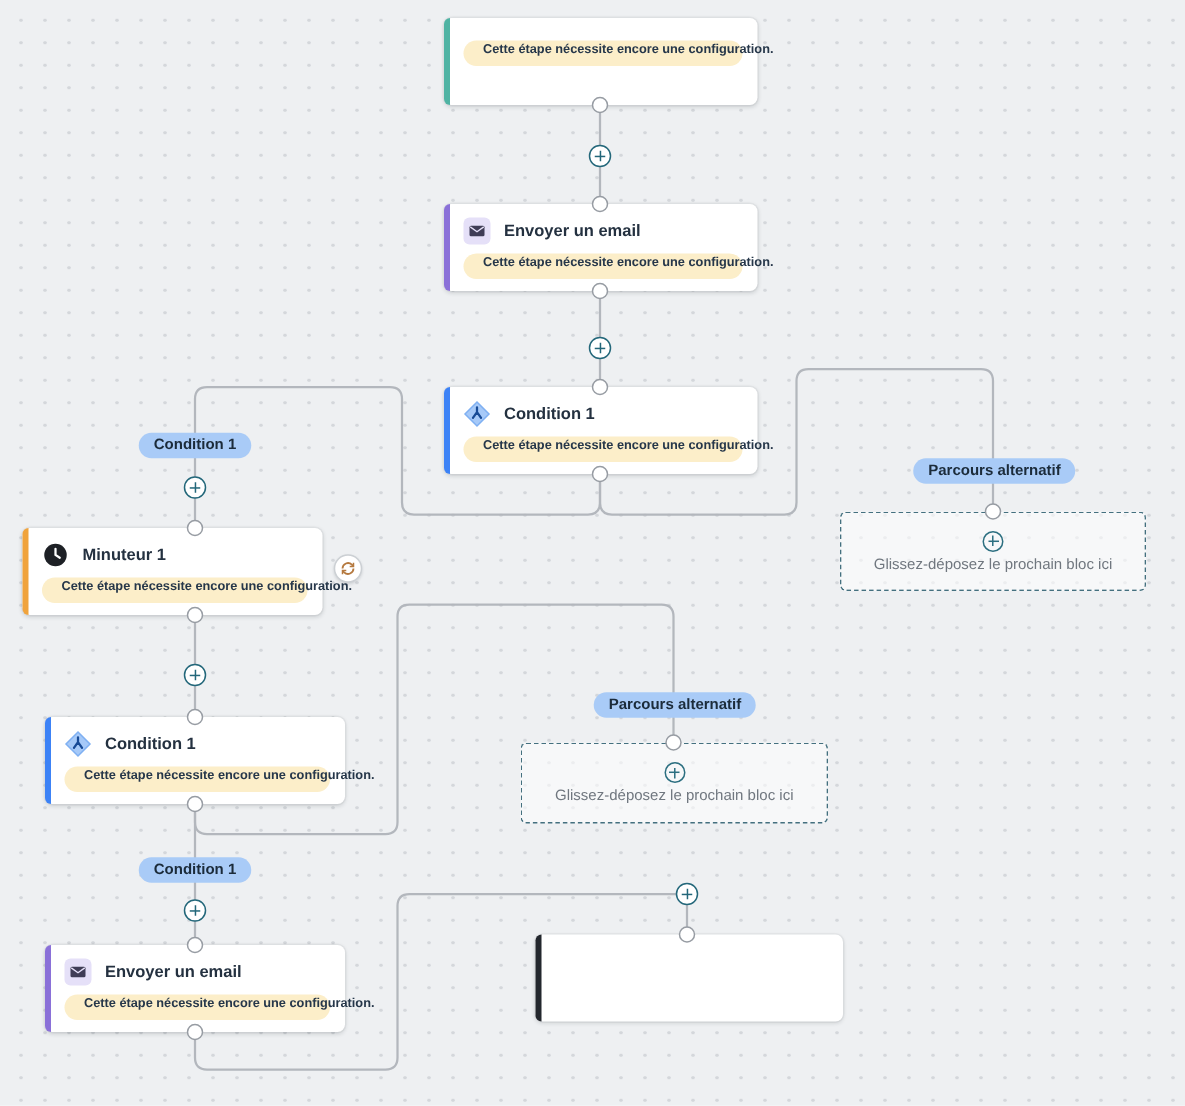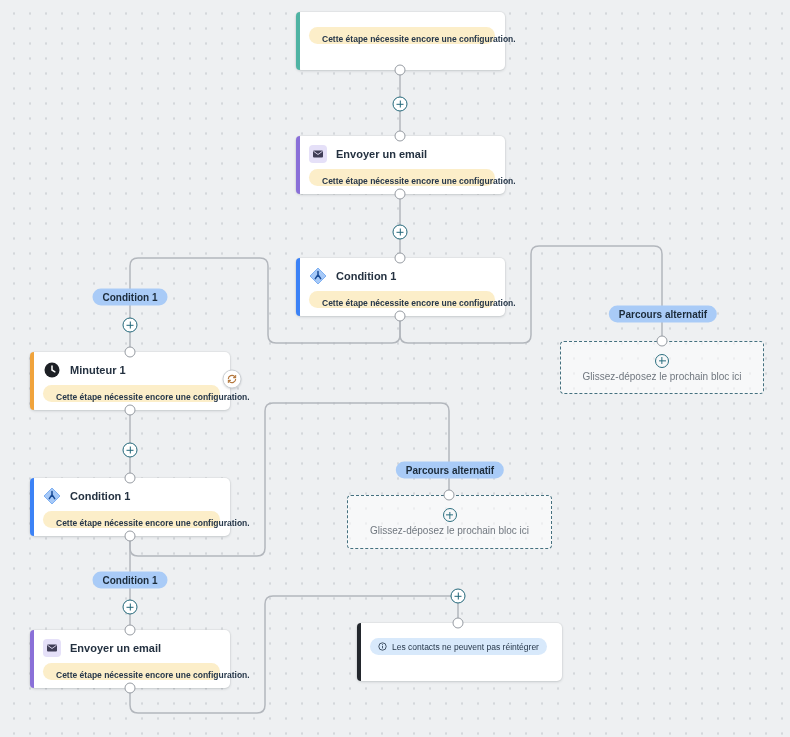--- a/index.html
+++ b/index.html
@@ -26,21 +26,21 @@
   .nicon{width:18px;height:18px;border-radius:4px;display:flex;align-items:center;justify-content:center;flex:0 0 auto;}
   .nicon.start{background:#4fb3a3;}
   .nicon.email{background:#e5e0f8;}
   .nicon.cond{background:transparent;}
   .nicon.timer{background:transparent;}
   .nicon.exit{background:#e8eaed;}
   .node-title{font-size:11px;font-weight:700;color:#243140;white-space:nowrap;}
   .spacer{flex:1;}
   .warning{
     margin-top:6px;height:17px;box-sizing:border-box;background:#fceec9;border-radius:9px;
-    display:flex;align-items:flex-end;gap:5px;padding:0 8px;
+    display:flex;align-items:flex-start;gap:5px;padding:0 8px;
     font-size:8.5px;font-weight:700;color:#26374a;white-space:nowrap;
   }
   .info-badge{
     margin-top:6px;height:17px;box-sizing:border-box;background:#d8e9fb;border-radius:9px;
     display:flex;align-items:center;gap:5px;padding:0 8px;width:fit-content;
     font-size:8.5px;font-weight:400;color:#26374a;white-space:nowrap;
   }
   .pill{
     position:absolute;transform:translate(-50%,-50%);background:#a9cbf7;color:#1b2b3a;
     font-size:10px;font-weight:700;padding:3px 10px;border-radius:99px;white-space:nowrap;
@@ -150,21 +150,21 @@
     <div class="warning">
       <svg viewBox="0 0 12 12" width="9" height="9">
           <path d="M6 1.2 11 10.5H1z" fill="none" stroke="#26374a" stroke-width="1.1" stroke-linejoin="round"></path>
           <rect x="5.5" y="4.2" width="1" height="3" fill="#26374a"></rect>
           <rect x="5.5" y="8" width="1" height="1.1" fill="#26374a"></rect>
         </svg>
       <span>Cette étape nécessite encore une configuration.</span>
     </div>
   </div>
 
-  <div class="node" style="left:30px;top:352px;width:200px;--accent:#f0a33c;">
+  <div class="node" style="left:15px;top:352px;width:200px;--accent:#f0a33c;">
     <div class="node-head">
       <span class="nicon timer">
         <svg viewBox="0 0 24 24" width="18" height="18">
             <circle cx="12" cy="12" r="10" fill="#1d2025"></circle>
             <path d="M12 6.5V12l3.8 2.4" stroke="#fff" stroke-width="2" fill="none" stroke-linecap="round"></path>
           </svg>
       </span>
       <span class="node-title">Minuteur 1</span>
     </div>
     <div class="warning">
@@ -220,28 +220,20 @@
       <svg viewBox="0 0 12 12" width="9" height="9">
           <path d="M6 1.2 11 10.5H1z" fill="none" stroke="#26374a" stroke-width="1.1" stroke-linejoin="round"></path>
           <rect x="5.5" y="4.2" width="1" height="3" fill="#26374a"></rect>
           <rect x="5.5" y="8" width="1" height="1.1" fill="#26374a"></rect>
         </svg>
       <span>Cette étape nécessite encore une configuration.</span>
     </div>
   </div>
 
   <div class="node" style="left:357px;top:623px;width:205px;--accent:#23272d;">
-    <div class="info-badge">
-      <svg viewBox="0 0 12 12" width="9" height="9">
-          <circle cx="6" cy="6" r="4.9" fill="none" stroke="#26374a" stroke-width="1.1"></circle>
-          <rect x="5.45" y="5.1" width="1.1" height="3.4" fill="#26374a"></rect>
-          <rect x="5.45" y="2.9" width="1.1" height="1.2" fill="#26374a"></rect>
-        </svg>
-      <span>Les contacts ne peuvent pas réintégrer</span>
-    </div>
   </div>
 
   <span class="port" style="left:400px;top:70px;"></span>
   <span class="port" style="left:400px;top:136px;"></span>
   <span class="port" style="left:400px;top:194px;"></span>
   <span class="port" style="left:400px;top:258px;"></span>
   <span class="port" style="left:400px;top:316px;"></span>
   <span class="port" style="left:130px;top:352px;"></span>
   <span class="port" style="left:130px;top:410px;"></span>
   <span class="port" style="left:130px;top:478px;"></span>

